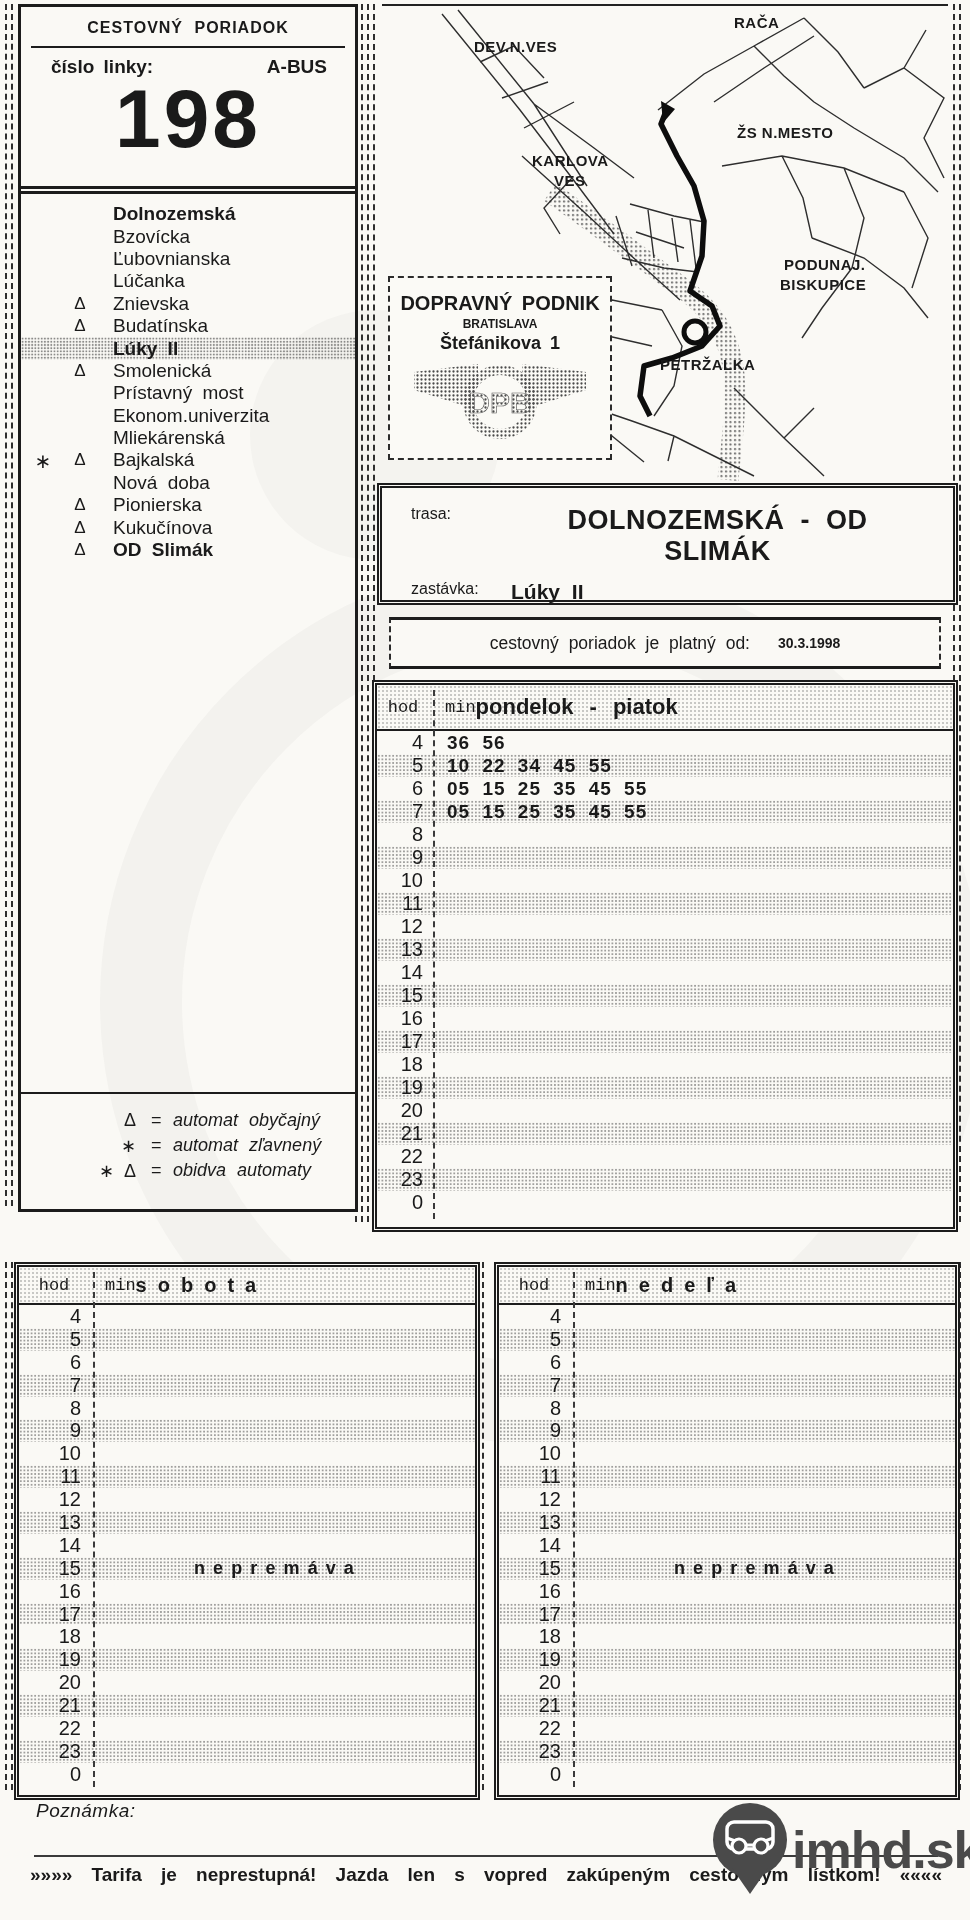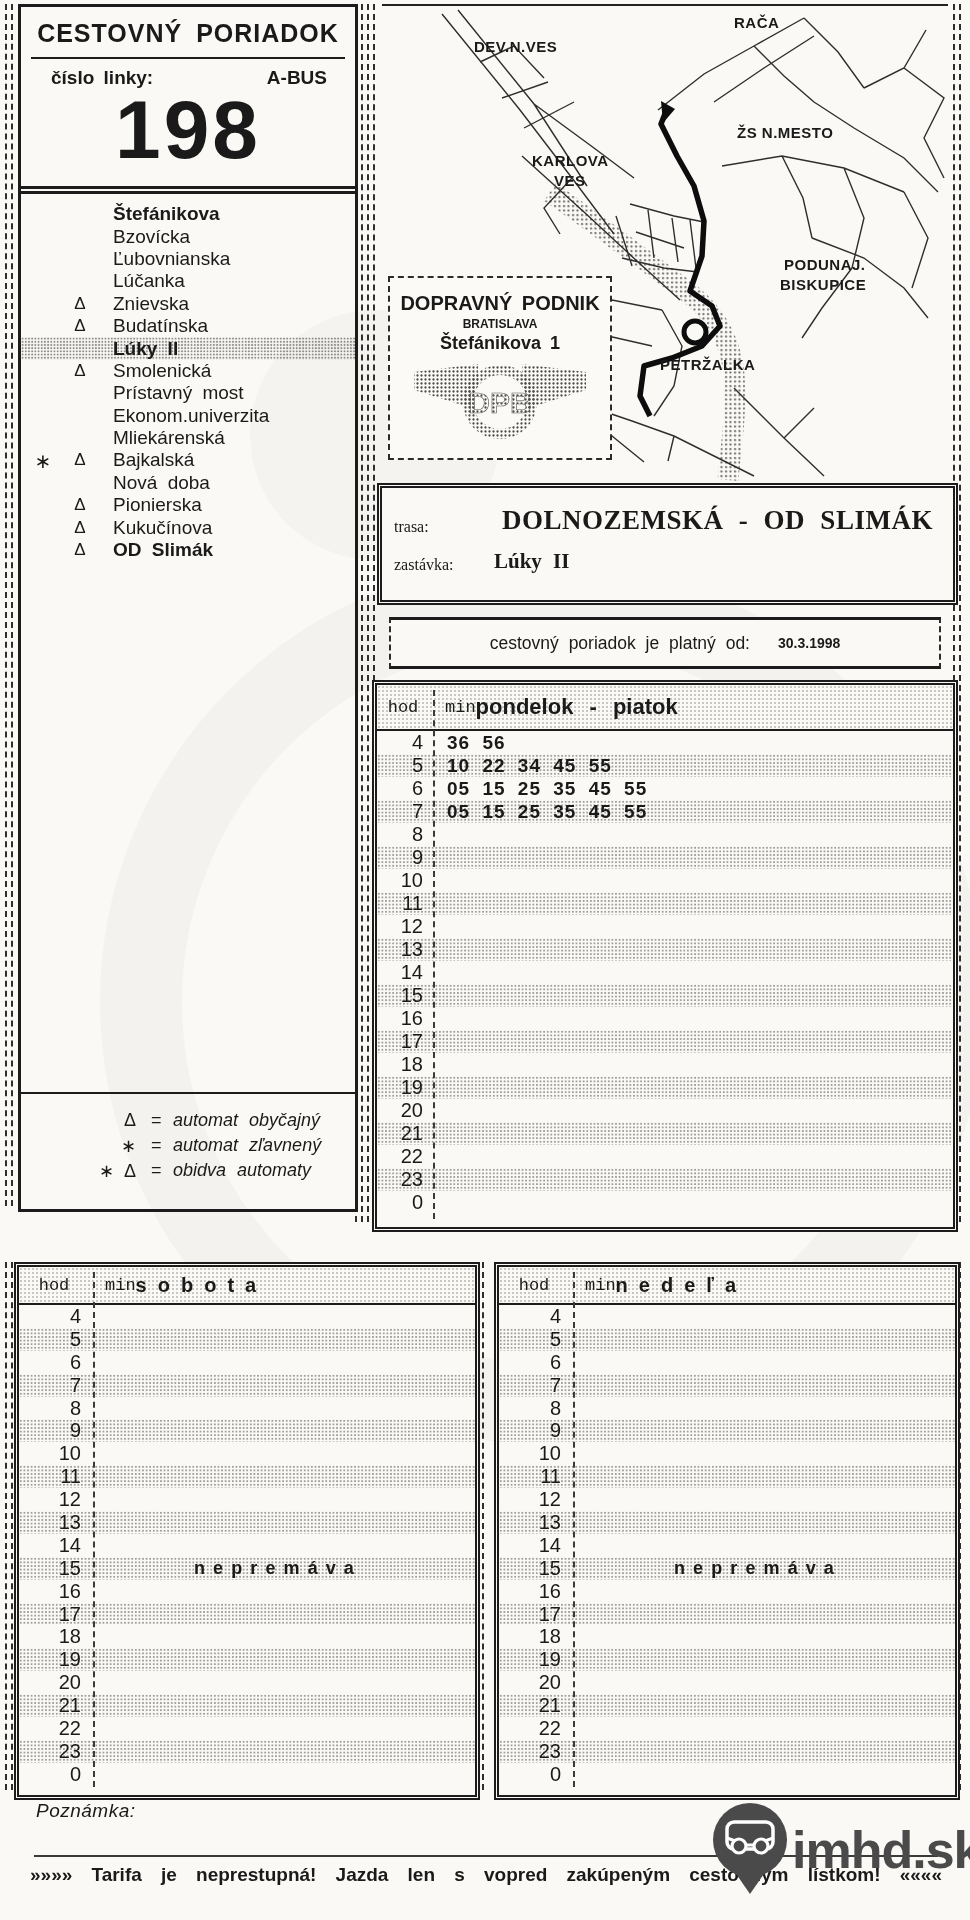--- a/index.html
+++ b/index.html
@@ -23,21 +23,21 @@
   
   .shade{background-image:radial-gradient(circle, rgba(70,70,70,.5) 0.9px, transparent 1.2px);
          background-size:3.6px 3.6px;}
   .shade-light{background-image:radial-gradient(circle, rgba(70,70,70,.28) 0.8px, transparent 1.1px);
          background-size:4px 4px;}
   .hl{background-image:radial-gradient(circle, rgba(50,50,50,.55) 1px, transparent 1.3px);
          background-size:3.2px 3.2px;}
 
   
   .title-box{left:18px;top:4px;width:334px;height:184px;border:3px solid #1c1c1c;}
-  .tb-title{margin-top:12px;text-align:center;font-size:25px;font-weight:bold;letter-spacing:1px;word-spacing:6px;}
+  .tb-title{margin-top:12px;text-align:center;font-size:16px;font-weight:bold;letter-spacing:1px;word-spacing:6px;}
   .tb-div{margin:9px 10px 0 10px;border-top:2.5px solid #1c1c1c;}
   .tb-row{display:flex;justify-content:space-between;padding:8px 28px 0 30px;
           font-size:19px;font-weight:bold;word-spacing:4px;align-items:flex-end;}
   .tb-num{text-align:center;font-size:82px;font-weight:bold;letter-spacing:3px;line-height:.95;margin-top:2px;}
 
   .stops-box{left:18px;top:186px;width:334px;height:1020px;border:3px solid #1c1c1c;}
   .stops-list{padding-top:14px;}
   .stop-row{display:flex;align-items:center;height:22.4px;font-size:19px;}
   .stop-row .sym{display:inline-block;text-align:center;}
   .stop-row .star{width:44px;font-size:20px;}
@@ -57,21 +57,21 @@
   .map-label{position:absolute;font-size:15px;font-weight:bold;letter-spacing:.5px;white-space:nowrap;}
 
   .dpb-box{left:388px;top:276px;width:220px;height:180px;border:2px dashed #2b2b2b;background:#fbfaf6;}
   .dpb-l1{margin-top:14px;text-align:center;font-size:20px;font-weight:bold;word-spacing:4px;}
   .dpb-l2{text-align:center;font-size:12px;font-weight:bold;margin-top:2px;}
   .dpb-l3{text-align:center;font-size:18px;font-weight:bold;margin-top:2px;word-spacing:4px;}
   .dpb-logo{display:block;margin:8px auto 0 auto;}
 
   
   .trasa-box{left:377px;top:483px;width:571px;height:112px;border:5px double #1c1c1c;background:#faf9f5;}
-  .tr-row{display:flex;align-items:flex-end;padding:0 12px;font-family:Liberation Serif, serif;}
+  .tr-row{display:flex;align-items:flex-start;padding:0 29px;}
   .tr-row1{margin-top:17px;}
   .tr-row2{margin-top:13px;}
   .tr-label{width:100px;font-size:16px;}
   .tr-value{flex:1;text-align:center;font-size:27px;font-weight:bold;word-spacing:8px;letter-spacing:.5px;}
   .tr-value2{font-size:21px;font-weight:bold;word-spacing:6px;}
 
   .validity-box{left:389px;top:617px;width:548px;height:46px;
       border-top:3px solid #1c1c1c;border-bottom:3px solid #1c1c1c;
       border-left:2px dashed #2b2b2b;border-right:2px dashed #2b2b2b;
       display:flex;align-items:center;justify-content:center;gap:28px;background:#faf9f5;}
@@ -139,21 +139,21 @@
       <span>A-BUS</span>
     </div>
     <div class="tb-num">198</div>
   </div>
 
   <div class="box stops-box">
     <div class="stops-list">
         <div class="stop-row">
           <span class="sym star"></span>
           <span class="sym tri"></span>
-          <span class="sname b">Štefánikova</span>
+          <span class="sname b">Dolnozemská</span>
         </div>
         <div class="stop-row">
           <span class="sym star"></span>
           <span class="sym tri"></span>
           <span class="sname">Bzovícka</span>
         </div>
         <div class="stop-row">
           <span class="sym star"></span>
           <span class="sym tri"></span>
           <span class="sname">Ľubovnianska</span>

